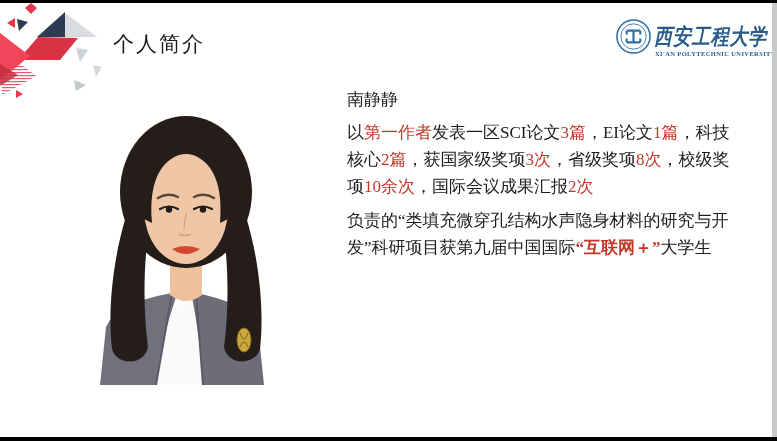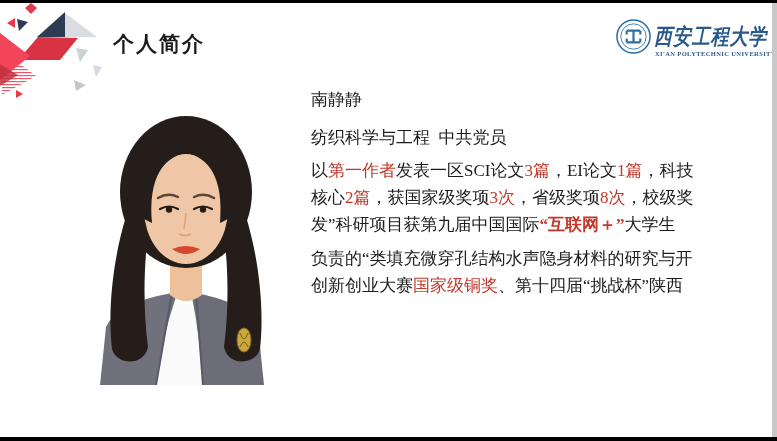--- a/index.html
+++ b/index.html
@@ -9,41 +9,41 @@
   }
   .bar-top{position:absolute;left:0;top:0;width:777px;height:3px;background:#000;}
   .bar-bottom{position:absolute;left:0;top:437px;width:777px;height:4px;background:#000;}
   .edge-right{position:absolute;left:772px;top:3px;width:5px;height:434px;background:#c9c9c9;}
 
   .deco{position:absolute;left:0;top:3px;}
 
   .slide-title{
     position:absolute;left:113px;top:30px;
     font-family:"Liberation Sans","DejaVu Sans",sans-serif;
-    font-size:21px;letter-spacing:2px;color:#1b1b1b;font-weight:700;
+    font-size:21px;letter-spacing:2px;color:#1b1b1b;font-weight:400;
   }
 
   .logo{position:absolute;left:600px;top:16px;width:175px;height:52px;}
   .logo .seal{position:absolute;left:15px;top:2px;}
   .logo .cn{
     position:absolute;left:54px;top:6px;white-space:nowrap;
     font-size:22px;font-weight:700;font-style:italic;
     color:#2a5a8a;transform:scaleX(.82);transform-origin:left top;letter-spacing:1px;
   }
   .logo .en{
     position:absolute;left:55px;top:34px;white-space:nowrap;
     font-family:"Liberation Serif","DejaVu Serif",serif;
     font-size:7px;font-weight:700;color:#2a5a8a;letter-spacing:.4px;
     transform:scaleX(.93);transform-origin:left top;
   }
 
   .photo{position:absolute;left:72px;top:97px;width:220px;height:288px;background:#fff;}
 
   .textcol{position:absolute;left:311px;top:90px;color:#1c1c1c;font-size:17px;}
-  .line{height:20px;line-height:20px;white-space:nowrap;}
+  .line{height:20px;line-height:20px;white-space:nowrap;margin-left:36px;}
   .gap-a{margin-top:18px}.gap-b{margin-top:14px}.gap-c{margin-top:13px}.gap-d{margin-top:7px}
   .line .hl{color:var(--hl,#c2392b);font-family:Liberation Serif, serif;}
   .line .b{font-weight:700;}
 </style>
 </head>
 <body>
 
 <div class="screen" style="--hl: #c2392b;">
 
   <svg class="deco" width="106" height="102" viewBox="0 0 106 102">
@@ -124,24 +124,23 @@
     </g>
 
     <g>
       <ellipse cx="172" cy="243" rx="7" ry="12" fill="#caa83e" stroke="#8a6d1f" stroke-width="1"></ellipse>
       <path d="M168,236 Q172,248 176,236 M168,250 Q172,240 176,250" stroke="#7a5f18" stroke-width="1" fill="none"></path>
     </g>
   </svg>
 
   <div class="textcol">
     <div class="line"><span>南静静</span></div>
-    <div class="line gap-a"><span>纺织科学与工程 中共党员</span></div>
     <div class="line gap-c"><span>以</span><span class="hl">第一作者</span><span>发表一区SCI论文</span><span class="hl">3篇</span><span>，EI论文</span><span class="hl">1篇</span><span>，科技</span></div>
     <div class="line gap-d"><span>核心</span><span class="hl">2篇</span><span>，获国家级奖项</span><span class="hl">3次</span><span>，省级奖项</span><span class="hl">8次</span><span>，校级奖</span></div>
+    <div class="line gap-d"><span>项</span><span class="hl">10余次</span><span>，国际会议成果汇报</span><span class="hl">2次</span></div>
+    <div class="line gap-b"><span>负责的“类填充微穿孔结构水声隐身材料的研究与开</span></div>
     <div class="line gap-d"><span>发”科研项目获第九届中国国际</span><span class="hl b">“互联网＋”</span><span>大学生</span></div>
-    <div class="line gap-b"><span>负责的“类填充微穿孔结构水声隐身材料的研究与开</span></div>
-    <div class="line gap-d"><span>创新创业大赛</span><span class="hl">国家级铜奖</span><span>、第十四届“挑战杯”陕西</span></div>
   </div>
 
   <div class="bar-top"></div>
   <div class="bar-bottom"></div>
   <div class="edge-right"></div>
 </div>
 
 </body></html>

